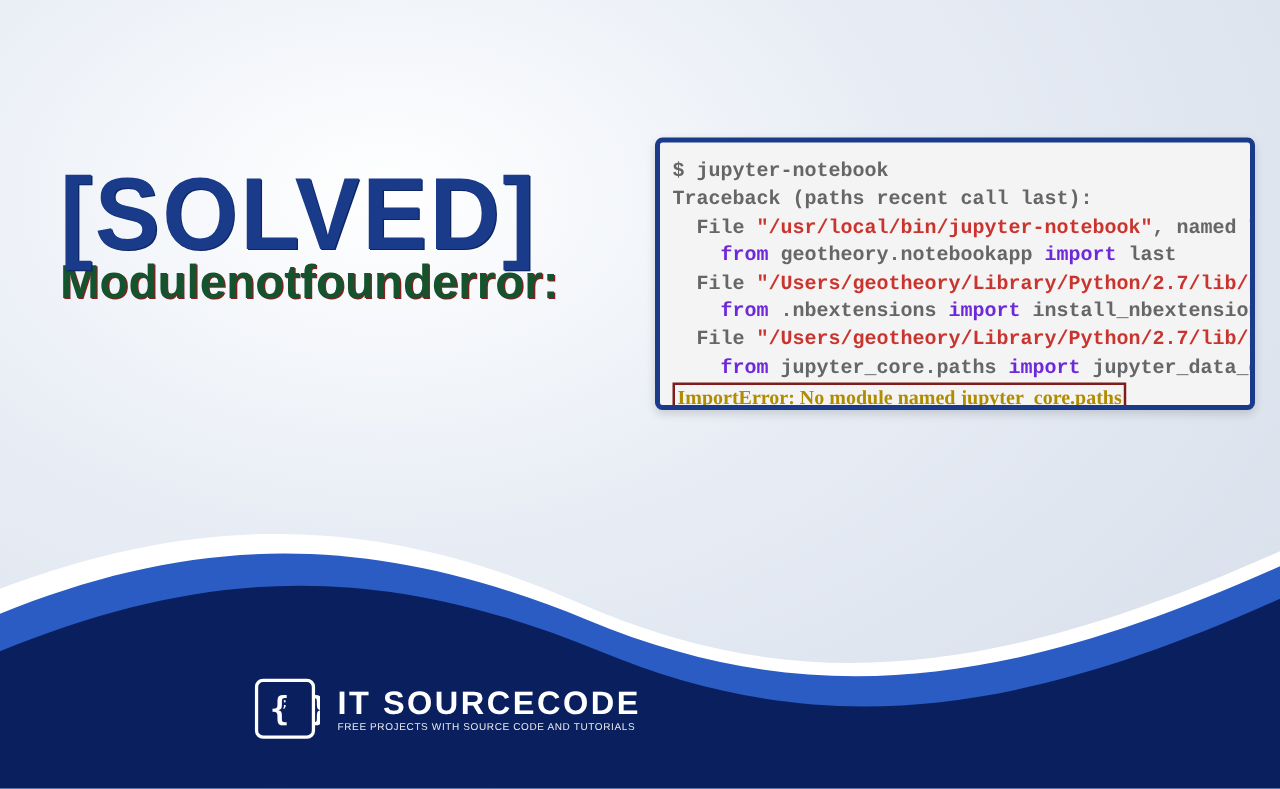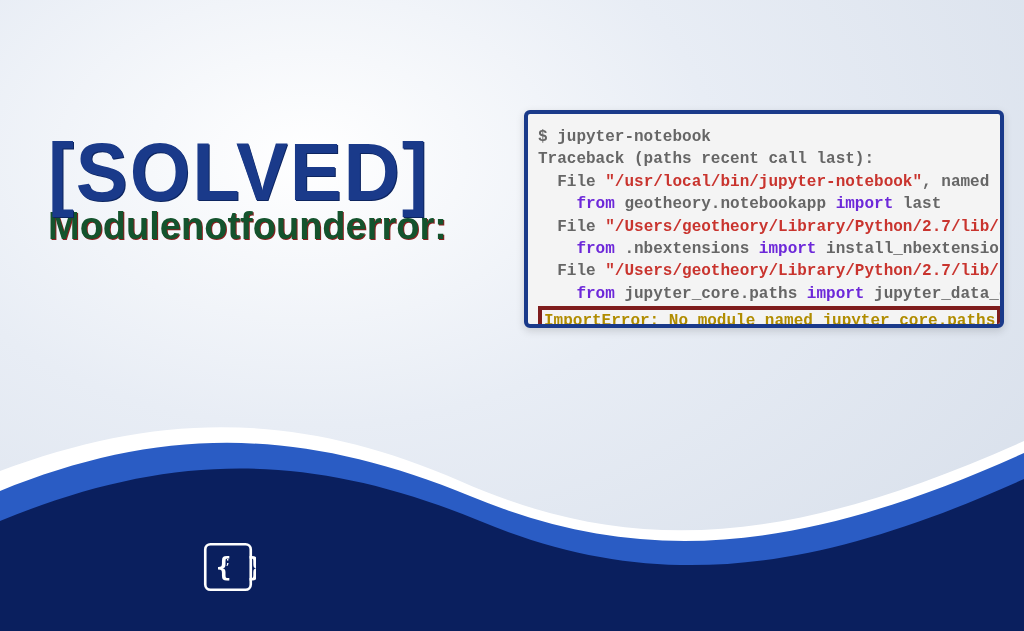--- a/index.html
+++ b/index.html
@@ -83,24 +83,25 @@
     white-space: pre;
     box-shadow: 0 3px 8px rgba(0,0,0,0.15);
   }
 
   .c-path { color: #c9342e; }
   .c-kw   { color: #6d28d9; }
   .c-num  { color: #6a6a6a; }
   .c-err  { color: #b08c00; }
 
   .error-box {
-    border: 4px solid #7f1d1d;
+    border: 2px solid #7f1d1d;
     padding: 0 2px;
     display: inline-block;
     margin-top: 1px;
+    font-family: Liberation Serif, serif;
   }
 
   .wave-wrap {
     position: absolute;
     left: 0;
     bottom: 0;
     width: 1024px;
     height: 260px;
     pointer-events: none;
   }
@@ -158,13 +159,17 @@
   </svg>
 </div>
 
 <div class="logo-block">
   <svg class="logo-svg" viewBox="0 0 64 64">
     <rect x="6" y="6" width="52" height="52" rx="6" fill="none" stroke="#fff" stroke-width="3"></rect>
     <text x="18" y="42" font-family="monospace" font-size="30" font-weight="bold" fill="#fff">{ }</text>
     <line x1="32" y1="14" x2="32" y2="50" stroke="#fff" stroke-width="2" opacity="0"></line>
     <text x="28" y="30" font-family="monospace" font-size="12" fill="#fff">;</text>
   </svg>
+  <div class="logo-text">
+    <div class="brand">IT SOURCECODE</div>
+    <div class="tag">FREE PROJECTS WITH SOURCE CODE AND TUTORIALS</div>
+  </div>
 </div>
 
 </body></html>

